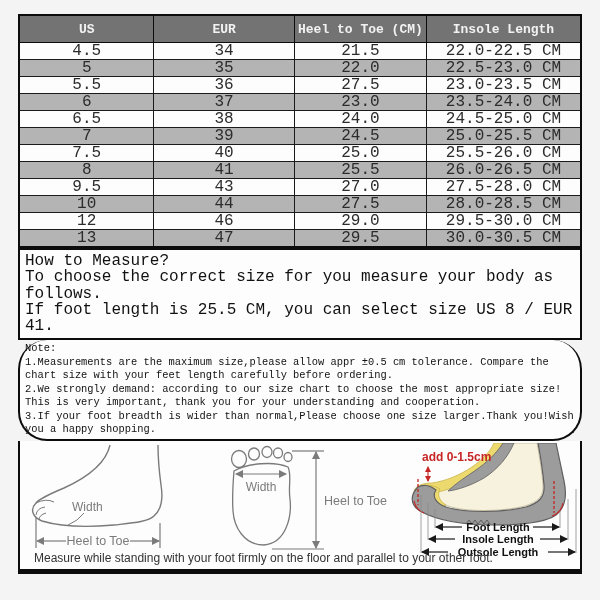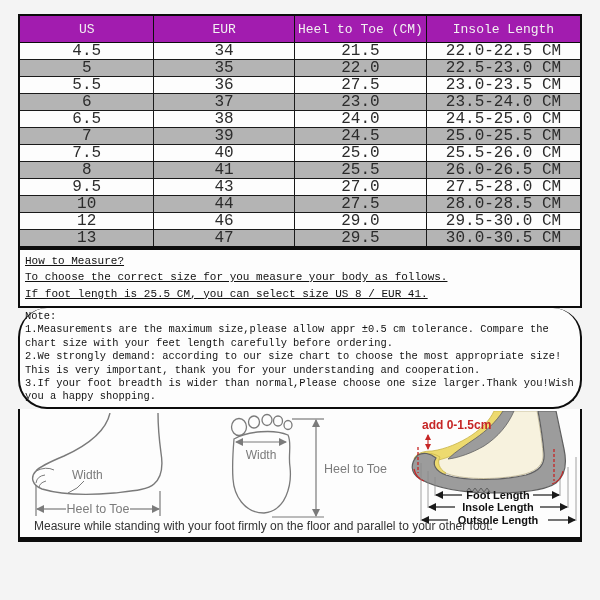--- a/index.html
+++ b/index.html
@@ -3,31 +3,31 @@
 <meta charset="utf-8">
 <style>
   html,body{margin:0;padding:0;}
   body{width:600px;height:600px;background:#f4f4f4;overflow:hidden;
        font-family:"Liberation Mono","DejaVu Sans Mono",monospace;}
   .sheet{position:absolute;left:0;top:0;width:600px;height:600px;background:#f4f4f4;}
   .content{position:absolute;left:18px;top:14px;width:564px;}
 
   
   table.size{width:564px;border-collapse:collapse;border:2px solid #0c0c0c;table-layout:fixed;}
-  table.size th{background:#a21caf;color:#f2f2f2;font-weight:normal;font-size:13px;
+  table.size th{background:#737373;color:#f2f2f2;font-weight:bold;font-size:13px;
                 height:24px;border:1px solid #0c0c0c;letter-spacing:0;}
   table.size td{font-size:16px;color:#2c2c2c;text-align:center;height:16px;line-height:16px;
                 border:1px solid #1a1a1a;padding:0;}
   table.size tbody tr:nth-child(odd) td{background:#fdfdfd;}
   table.size tbody tr:nth-child(even) td{background:#b4b4b4;}
   .col-us{width:24%;} .col-eur{width:25%;} .col-heel{width:23.5%;} .col-insole{width:27.5%;}
 
   
   .box{border:2px solid #0c0c0c;background:#fdfdfd;box-sizing:border-box;width:564px;}
-  .box-howto{border-top-width:2px;padding:3px 5px 4px;font-size:11px;line-height:16.3px;color:#111;text-decoration:underline;}
+  .box-howto{border-top-width:2px;padding:3px 5px 4px;font-size:16px;line-height:16.3px;color:#111;}
   .box-note{border-top:none;padding:2px 5px 3px;font-size:10.4px;line-height:13.4px;color:#111;border-radius:29px;}
   .box-note p, .box-howto p{margin:0;}
   .box-diagram{border-top:none;border-bottom-width:5px;position:relative;height:133px;overflow:hidden;}
 
   .caption{position:absolute;left:14px;top:110px;font-family:Liberation Sans, sans-serif;
            font-size:12px;color:#333;white-space:nowrap;}
 
   .dg{position:absolute;}
   svg text{font-family:"Liberation Sans","DejaVu Sans",sans-serif;}
   .glabel{fill:#7b7b7b;font-size:12px;}

